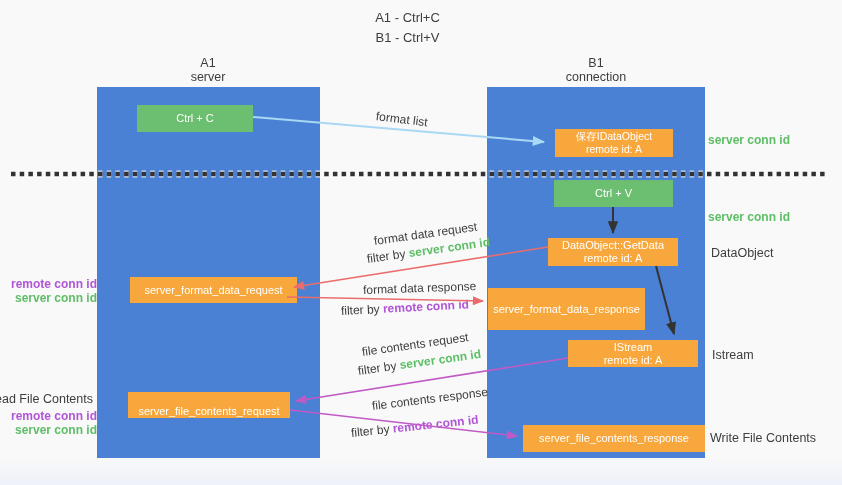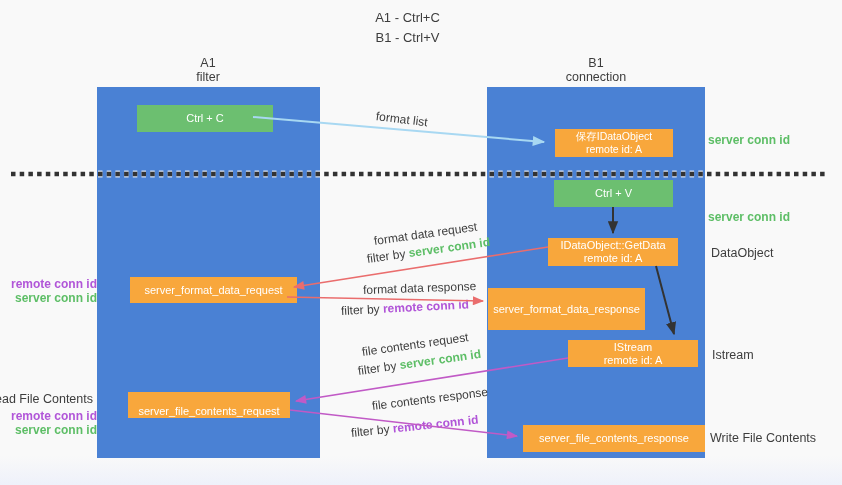--- a/index.html
+++ b/index.html
@@ -58,45 +58,45 @@
 
 <div class="canvas">
 
   <div class="title">
     <div>A1 - Ctrl+C</div>
     <div>B1 - Ctrl+V</div>
   </div>
 
   <div class="col-header a1">
     <div>A1</div>
-    <div>filter</div>
+    <div>server</div>
   </div>
   <div class="col-header b1">
     <div>B1</div>
     <div>connection</div>
   </div>
 
   <div class="lifeline a1"></div>
   <div class="lifeline b1"></div>
 
-  <div class="node green" style="left:137px; top:105px; width:136px; height:27px;">
+  <div class="node green" style="left:137px; top:105px; width:116px; height:27px;">
     <div>Ctrl + C</div>
   </div>
 
   <div class="node orange" style="left:555px; top:129px; width:118px; height:28px; font-size:10.5px;">
     <div>保存IDataObject</div>
     <div>remote id: A</div>
   </div>
 
   <div class="node green" style="left:554px; top:180px; width:119px; height:27px;">
     <div>Ctrl + V</div>
   </div>
 
   <div class="node orange" style="left:548px; top:238px; width:130px; height:28px;">
-    <div>IDataObject::GetData</div>
+    <div>DataObject::GetData</div>
     <div>remote id: A</div>
   </div>
 
   <div class="node orange" style="left:130px; top:277px; width:167px; height:26px;">
     <div>server_format_data_request</div>
   </div>
 
   <div class="node orange" style="left:488px; top:288px; width:157px; height:42px;">
     <div>server_format_data_response</div>
   </div>

